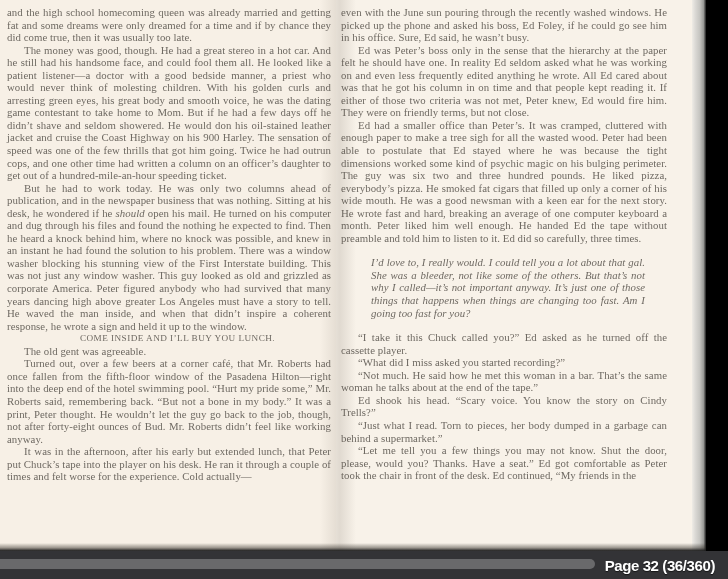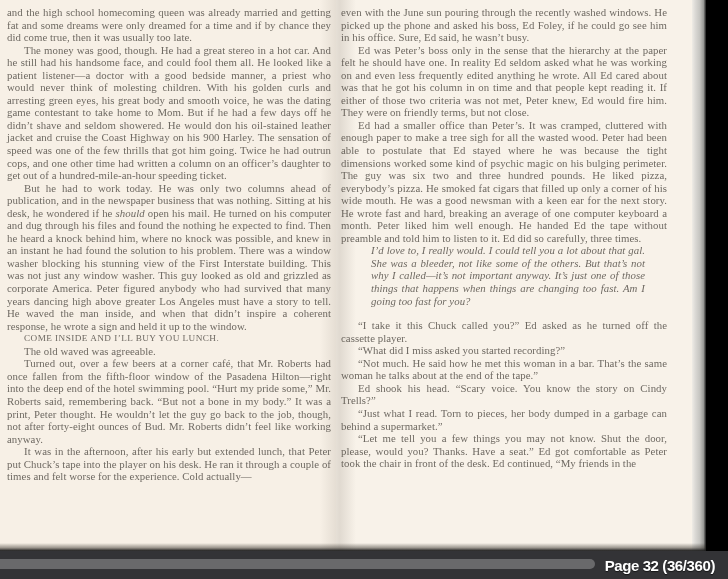--- a/index.html
+++ b/index.html
@@ -25,24 +25,24 @@
     position:absolute; left:0; top:543px; width:706px; height:8px; pointer-events:none;
     background:linear-gradient(180deg, rgba(40,36,30,0) 0%, rgba(40,36,30,0.45) 60%, #1d1d1d 100%);
   }
   .page p {
     margin:0; text-align:justify; color:#6e6962;
     font-size:10.8px; line-height:12.55px; letter-spacing:0.05px;
   }
   .page p.indent { text-indent:17px; }
   .page p.flush  { text-indent:0; }
   .page p.smallcaps {
-    text-indent:17px; font-size:9.2px; letter-spacing:0.45px; text-align:left;
+    text-indent:17px; font-size:9.2px; letter-spacing:0.45px; text-align:center;
   }
   .page p.quote {
-    font-style:italic; margin:0 22px 12px 30px; text-align:justify;
+    font-style:italic; margin:12px 22px 12px 30px; text-align:justify;
   }
   .status-bar {
     position:absolute; left:0; top:551px; width:728px; height:28px;
     background:#333336;
   }
   .progress-fill {
     position:absolute; left:-6px; top:8px; height:10px; border-radius:5px;
     background:#69696b;
   }
   .page-indicator {
@@ -54,21 +54,21 @@
 </style>
 </head>
 <body>
 
 <div class="spread">
   <div class="page page-left">
       <p class="flush"><span>and the high school homecoming queen was already married and getting fat and some dreams were only dreamed for a time and if by chance they did come true, then it was usually too late.</span></p>
       <p class="indent"><span>The money was good, though. He had a great stereo in a hot car. And he still had his handsome face, and could fool them all. He looked like a patient listener—a doctor with a good bedside manner, a priest who would never think of molesting children. With his golden curls and arresting green eyes, his great body and smooth voice, he was the dating game contestant to take home to Mom. But if he had a few days off he didn’t shave and seldom showered. He would don his oil-stained leather jacket and cruise the Coast Highway on his 900 Harley. The sensation of speed was one of the few thrills that got him going. Twice he had outrun cops, and one other time had written a column on an officer’s daughter to get out of a hundred-mile-an-hour speeding ticket.</span></p>
       <p class="indent"><span>But he had to work today. He was only two columns ahead of publication, and in the newspaper business that was nothing. Sitting at his desk, he wondered if he </span><i>should</i><span> open his mail. He turned on his computer and dug through his files and found the nothing he expected to find. Then he heard a knock behind him, where no knock was possible, and knew in an instant he had found the solution to his problem. There was a window washer blocking his stunning view of the First Interstate building. This was not just any window washer. This guy looked as old and grizzled as corporate America. Peter figured anybody who had survived that many years dancing high above greater Los Angeles must have a story to tell. He waved the man inside, and when that didn’t inspire a coherent response, he wrote a sign and held it up to the window.</span></p>
       <p class="smallcaps"><span>COME INSIDE AND I’LL BUY YOU LUNCH.</span></p>
-      <p class="indent"><span>The old waved was agreeable.</span></p>
+      <p class="indent"><span>The old gent was agreeable.</span></p>
       <p class="indent"><span>Turned out, over a few beers at a corner café, that Mr. Roberts had once fallen from the fifth-floor window of the Pasadena Hilton—right into the deep end of the hotel swimming pool. “Hurt my pride some,” Mr. Roberts said, remembering back. “But not a bone in my body.” It was a print, Peter thought. He wouldn’t let the guy go back to the job, though, not after forty-eight ounces of Bud. Mr. Roberts didn’t feel like working anyway.</span></p>
       <p class="indent"><span>It was in the afternoon, after his early but extended lunch, that Peter put Chuck’s tape into the player on his desk. He ran it through a couple of times and felt worse for the experience. Cold actually—</span></p>
     </div>
   <div class="page page-right">
       <p class="flush"><span>even with the June sun pouring through the recently washed windows. He picked up the phone and asked his boss, Ed Foley, if he could go see him in his office. Sure, Ed said, he wasn’t busy.</span></p>
       <p class="indent"><span>Ed was Peter’s boss only in the sense that the hierarchy at the paper felt he should have one. In reality Ed seldom asked what he was working on and even less frequently edited anything he wrote. All Ed cared about was that he got his column in on time and that people kept reading it. If either of those two criteria was not met, Peter knew, Ed would fire him. They were on friendly terms, but not close.</span></p>
       <p class="indent"><span>Ed had a smaller office than Peter’s. It was cramped, cluttered with enough paper to make a tree sigh for all the wasted wood. Peter had been able to postulate that Ed stayed where he was because the tight dimensions worked some kind of psychic magic on his bulging perimeter. The guy was six two and three hundred pounds. He liked pizza, everybody’s pizza. He smoked fat cigars that filled up only a corner of his wide mouth. He was a good newsman with a keen ear for the next story. He wrote fast and hard, breaking an average of one computer keyboard a month. Peter liked him well enough. He handed Ed the tape without preamble and told him to listen to it. Ed did so carefully, three times.</span></p>
       <p class="quote"><span>I’d love to, I really would. I could tell you a lot about that gal. She was a bleeder, not like some of the others. But that’s not why I called—it’s not important anyway. It’s just one of those things that happens when things are changing too fast. Am I going too fast for you?</span></p>
       <p class="indent"><span>“I take it this Chuck called you?” Ed asked as he turned off the cassette player.</span></p>
       <p class="indent"><span>“What did I miss asked you started recording?”</span></p>

